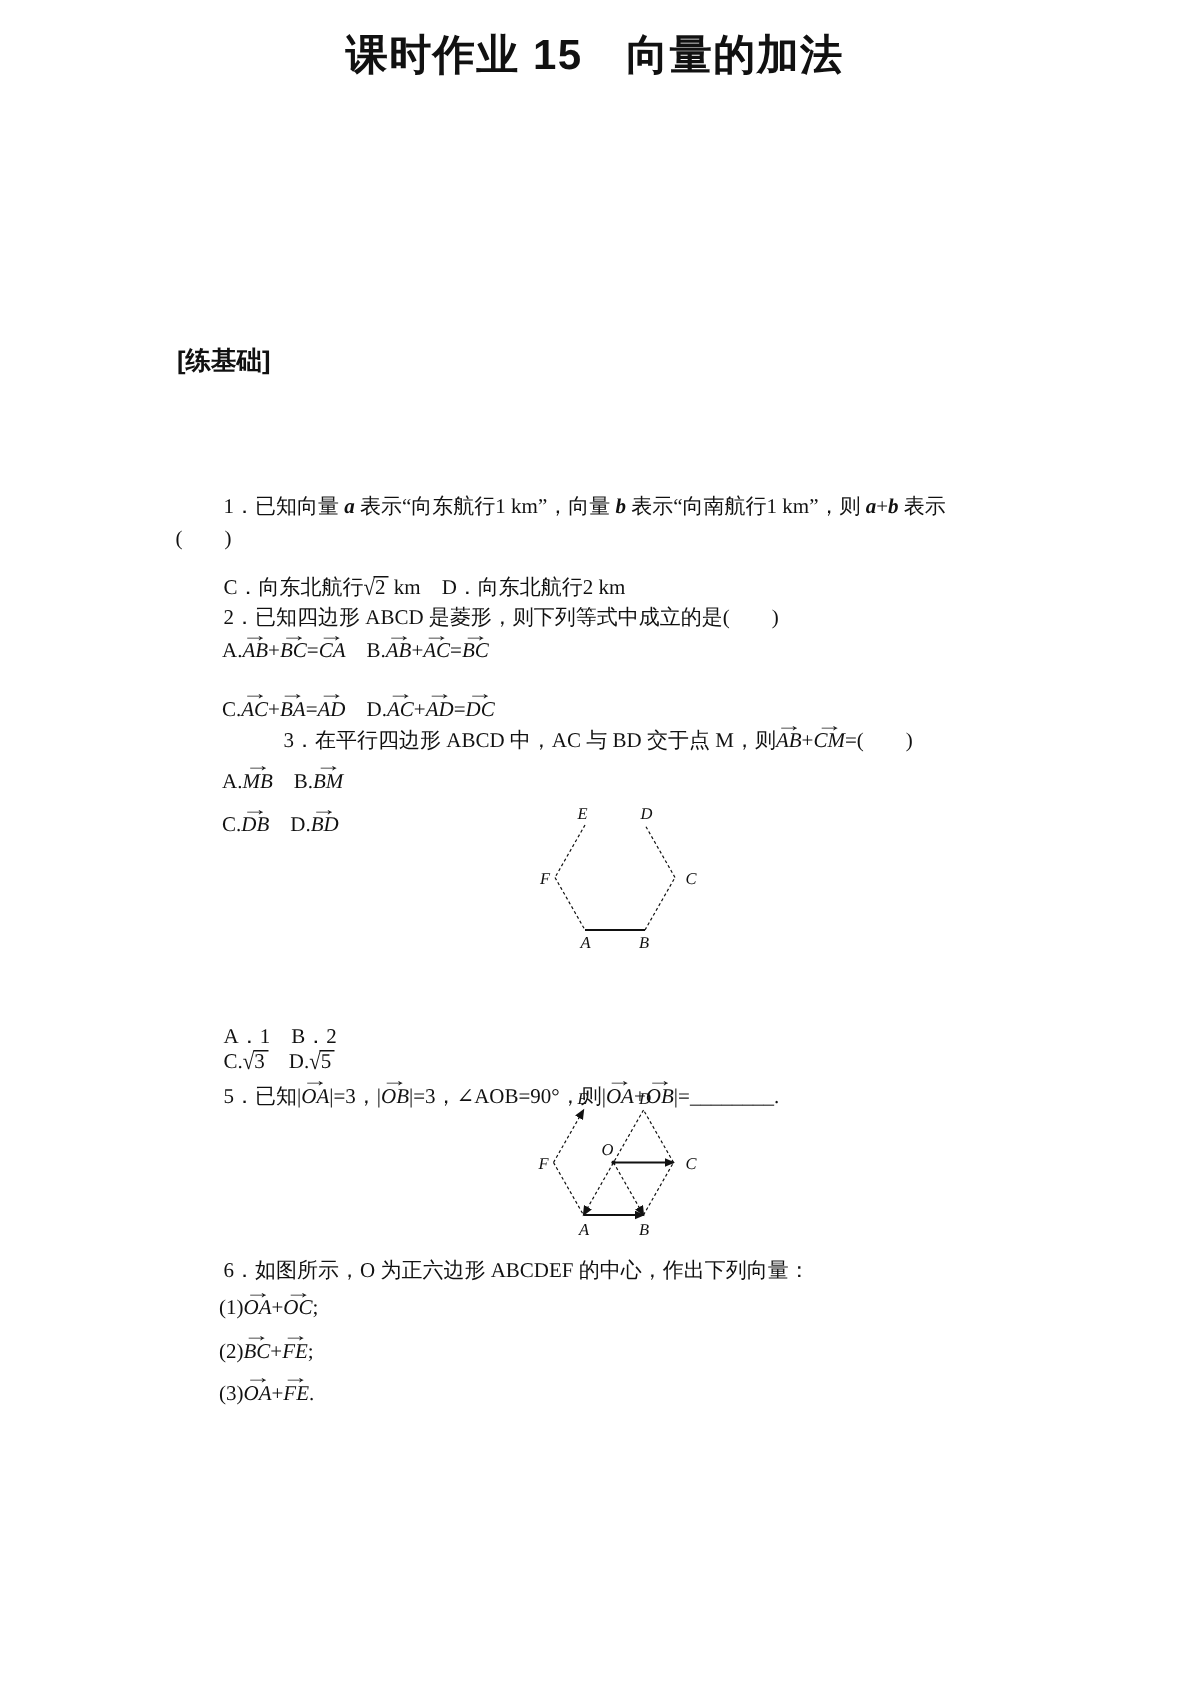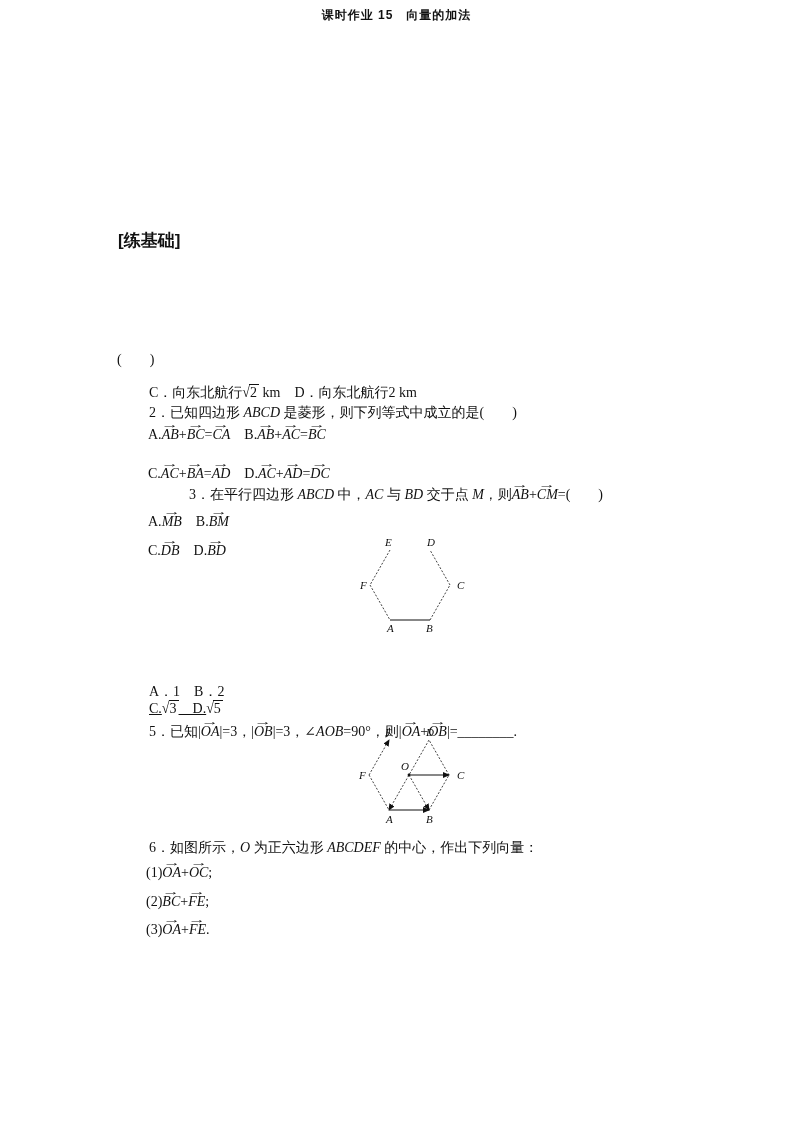--- a/index.html
+++ b/index.html
@@ -13,32 +13,32 @@
     font-family: "Liberation Serif", "DejaVu Serif", serif;
     font-size: 14px;
     color: #111;
   }
   .abs { position: absolute; white-space: nowrap; line-height: 1.3; }
   .title {
     left: 0; top: 114; width: 793px;
     text-align: center;
     font-family: "Liberation Sans", "DejaVu Sans", sans-serif;
     font-weight: bold;
-    font-size: 12px;
+    font-size: 28px;
     letter-spacing: 1px;
   }
   .section {
     left: 118px; top: 230px;
     font-family: "Liberation Sans", "DejaVu Sans", sans-serif;
     font-weight: bold;
     font-size: 17px;
     text-align: right;
   }
   
-  .it { font-style: italic; font-family: "Liberation Serif", "DejaVu Serif", serif; }
+  .it { font-family: "Liberation Serif", "DejaVu Serif", serif; }
   .bi { font-style: italic; font-weight: bold; font-family: "Liberation Serif", "DejaVu Serif", serif; }
   .vec {
     position: relative;
     display: inline-block;
     font-style: italic;
     font-family: "Liberation Serif", "DejaVu Serif", serif;
     line-height: 1.15;
   }
   .vec::before {
     content: "\2192";
@@ -69,20 +69,21 @@
 </style>
 </head>
 <body>
 
 <div class="page">
 
   <h1 class="abs title">课时作业 15　向量的加法</h1>
 
   <div class="abs section">[练基础]</div>
 
+  <p class="abs" style="left:149px; top:316px;">1．已知向量 <span class="bi">a</span> 表示“向东航行1 km”，向量 <span class="bi">b</span> 表示“向南航行1 km”，则 <span class="bi">a</span>+<span class="bi">b</span> 表示</p>
   <p class="abs" style="left:117px; top:337px;">(　　)</p>
   <p class="abs" style="left:149px; top:370px;">C．向东北航行<span class="sqrt"><span class="sign">√</span><span class="rad">2</span></span> km　D．向东北航行2 km</p>
 
   <p class="abs" style="left:149px; top:390px;">2．已知四边形 <span class="it">ABCD</span> 是菱形，则下列等式中成立的是(　　)</p>
   <p class="abs" style="left:148px; top:412px;">A.<span class="vec">AB</span>+<span class="vec">BC</span>=<span class="vec">CA</span>　B.<span class="vec">AB</span>+<span class="vec">AC</span>=<span class="vec">BC</span></p>
   <p class="abs" style="left:148px; top:451px;">C.<span class="vec">AC</span>+<span class="vec">BA</span>=<span class="vec">AD</span>　D.<span class="vec">AC</span>+<span class="vec">AD</span>=<span class="vec">DC</span></p>
 
   <p class="abs" style="left:149px; top:472px;margin-left:40px;">3．在平行四边形 <span class="it">ABCD</span> 中，<span class="it">AC</span> 与 <span class="it">BD</span> 交于点 <span class="it">M</span>，则<span class="vec">AB</span>+<span class="vec">CM</span>=(　　)</p>
   <p class="abs" style="left:148px; top:499px;">A.<span class="vec">MB</span>　B.<span class="vec">BM</span></p>
   <p class="abs" style="left:148px; top:528px;">C.<span class="vec">DB</span>　D.<span class="vec">BD</span></p>
@@ -100,21 +101,21 @@
       <line x1="98" y1="50" x2="78" y2="15" stroke="#111" stroke-width="0.8" stroke-dasharray="2 1.7"></line>
       <text x="33" y="11" class="figlabel">E</text>
       <text x="75" y="11" class="figlabel">D</text>
       <text x="8" y="54" class="figlabel">F</text>
       <text x="105" y="54" class="figlabel">C</text>
       <text x="35" y="97" class="figlabel">A</text>
       <text x="74" y="97" class="figlabel">B</text>
     </svg>
 
   <p class="abs" style="left:149px; top:669px;">A．1　B．2</p>
-  <p class="abs" style="left:149px; top:686px;text-decoration:underline;">C.<span class="sqrt"><span class="sign">√</span><span class="rad">3</span></span>　D.<span class="sqrt"><span class="sign">√</span><span class="rad">5</span></span></p>
+  <p class="abs" style="left:149px; top:686px;">C.<span class="sqrt"><span class="sign">√</span><span class="rad">3</span></span>　D.<span class="sqrt"><span class="sign">√</span><span class="rad">5</span></span></p>
 
   <p class="abs" style="left:149px; top:709px;">5．已知|<span class="vec">OA</span>|=3，|<span class="vec">OB</span>|=3，∠<span class="it">AOB</span>=90°，则|<span class="vec">OA</span>+<span class="vec">OB</span>|=________.</p>
 
   <svg class="fig" id="fig-hex2" style="left:348px; top:726px;" width="120" height="100" viewBox="0 0 120 100">
       <defs>
         <marker id="fig-hex2-arr" markerWidth="8" markerHeight="8" refX="6" refY="3" orient="auto" markerUnits="userSpaceOnUse">
           <path d="M0,0 L7,3 L0,6 Z" fill="#111"></path>
         </marker>
       </defs>
       <line x1="21" y1="49" x2="41" y2="14" stroke="#111" stroke-width="0.8" stroke-dasharray="2 1.7" marker-end="url(#fig-hex2-arr)"></line>

